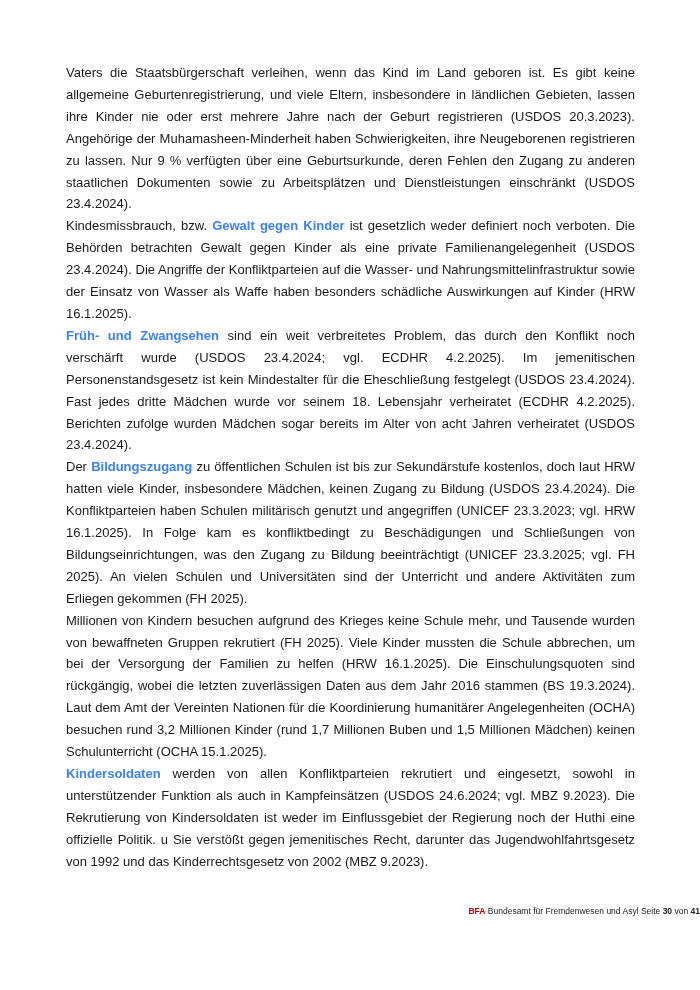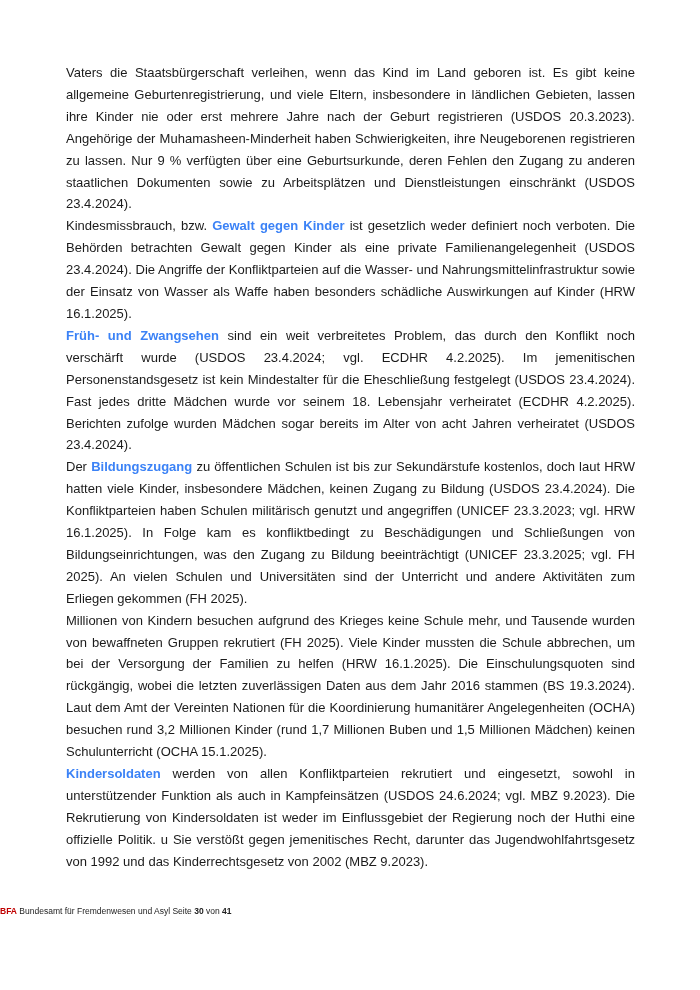--- a/index.html
+++ b/index.html
@@ -22,21 +22,21 @@
     line-height: 21.9px;
     text-align: justify;
   }
   .para { margin: 0; }
   .para b, .para .bold { font-weight: bold; color: #3b82f6; }
   .footer {
     position: absolute;
     left: 0;
     right: 0;
     top: 906px;
-    text-align: left;
+    text-align: right;
     font-size: 8.5px;
     line-height: 11px;
     color: #222;
     white-space: pre-wrap;
   }
   .footer .logo {
     font-weight: bold;
   }
   .footer b { font-weight: bold; }
 </style>

